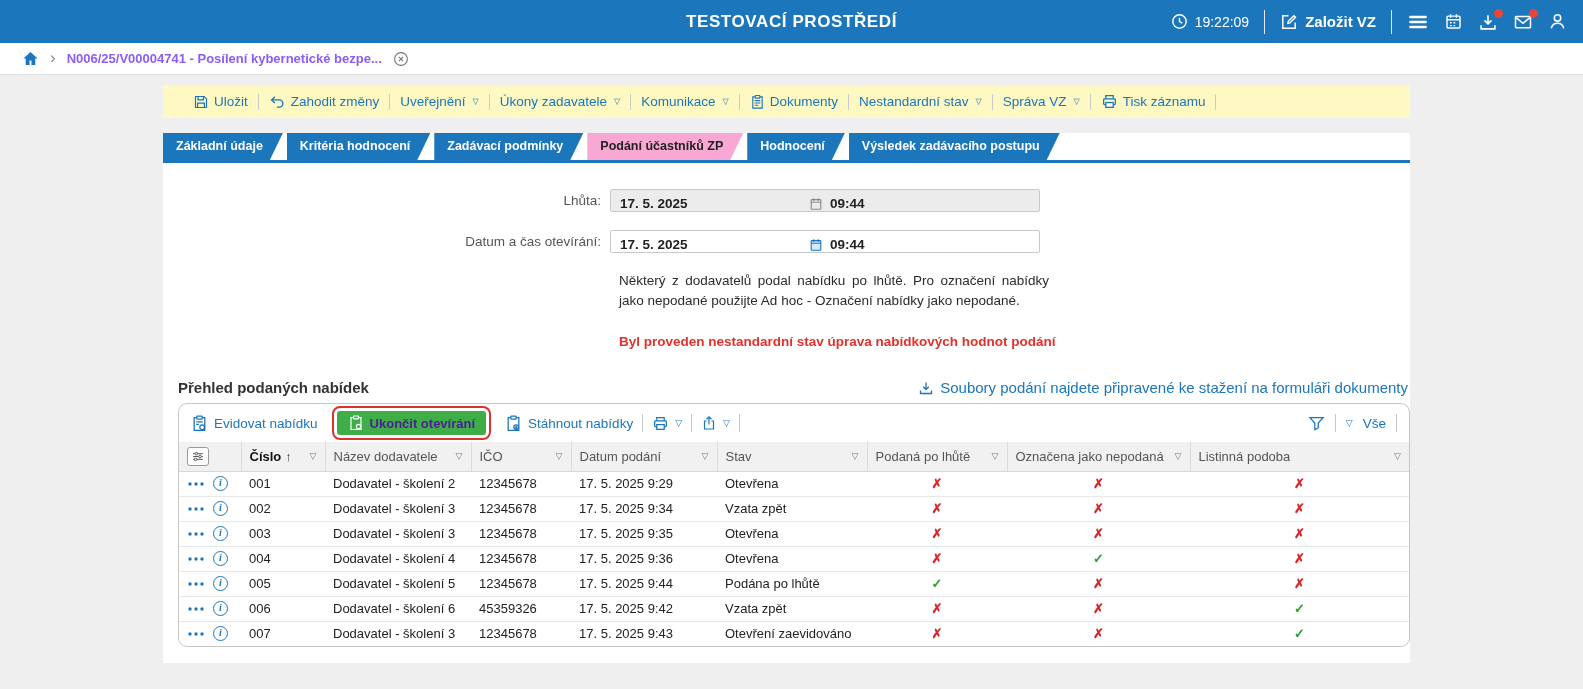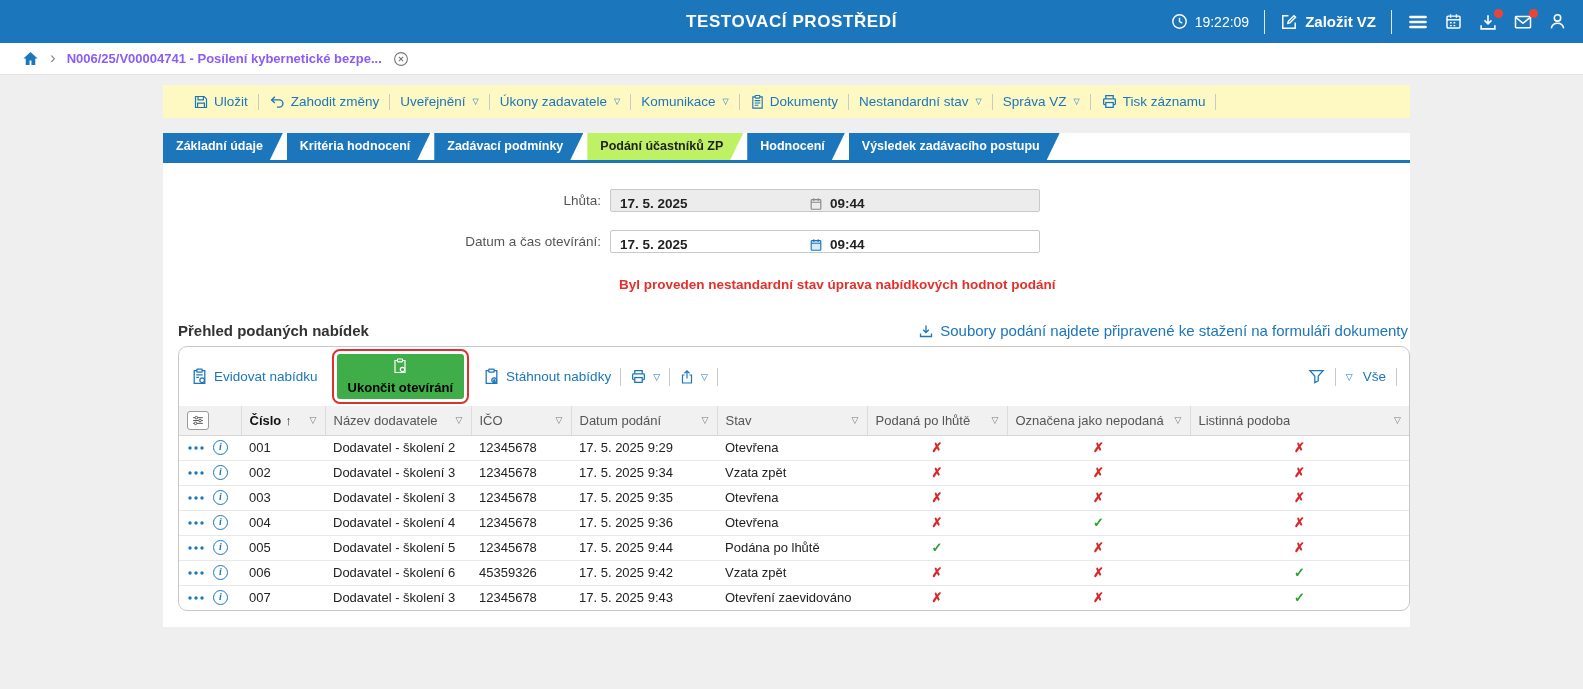--- a/index.html
+++ b/index.html
@@ -44,21 +44,21 @@
   .tb-sep { width:1px; height:16px; background:#c9c9c9; }
 
   
   .panel { margin:15px 0 0 163px; width:1247px; background:#fff; padding-bottom:16px; }
 
   .tabs { display:flex; list-style:none; }
   .tabs li { background:#1b76bc; color:#fff; font-size:12.5px; font-weight:bold;
     height:27px; line-height:27px; padding:0 20px 0 13px; margin-right:4px;
     clip-path:polygon(0 0, 100% 0, calc(100% - 13px) 100%, 0 100%);
     cursor:pointer; white-space:nowrap; }
-  .tabs li.active { background:#bef264; color:#222; }
+  .tabs li.active { background:#f9a8d4; color:#222; }
 
   .section-title { font-size:16px; font-weight:bold; color:#333; margin:5px 0 5px 15px; }
   .section-rule { height:3px; background:#1b76bc; }
 
   
   .form-area { margin-top:26px; }
   .field-row { display:flex; align-items:center; margin-bottom:18px; }
   .field-label { width:447px; text-align:right; padding-right:9px;
     color:#555; font-size:13.5px; }
   .field-box { width:430px; height:23px; border:1px solid #c9c9c9; border-radius:2px;
@@ -83,23 +83,23 @@
     font-size:15px; cursor:pointer; }
 
   .grid-box { margin-left:15px; width:1232px; border:1px solid #c7c7c7;
     border-radius:9px; background:#fff; overflow:hidden; }
   .grid-toolbar { display:flex; align-items:center; gap:9px; padding:7px 12px;
     min-height:38px; }
   .gt-link { display:flex; align-items:center; gap:6px; color:#1b76bc;
     font-size:13.5px; cursor:pointer; white-space:nowrap; }
   .gt-sep { width:1px; height:18px; background:#c9c9c9; }
   .green-btn { display:flex; align-items:center; gap:6px; background:#3fae49;
-    color:#000000; font-weight:bold; font-size:13px; padding:4px 11px;
+    color:#4c1d95; font-weight:bold; font-size:13px; padding:4px 11px;
     border:none; border-radius:3px; cursor:pointer;
-    outline:2px solid #e0302e; outline-offset:3px; margin:0 10px;flex-direction:column; }
+    outline:2px solid #e0302e; outline-offset:3px; margin:0 10px; }
   .gt-right { margin-left:auto; display:flex; align-items:center; gap:10px;
     color:#1b76bc; }
   .gt-caret { font-size:9px; }
   .gt-vse { font-size:13.5px; }
 
   table.grid { width:100%; border-collapse:collapse; font-size:13px; table-layout:fixed; }
   .grid th { background:#f1f1f1; height:29px; font-weight:normal; color:#555;
     text-align:left; padding:0 8px; border-left:1px solid #dcdcdc;
     border-bottom:1px solid #d7d7d7; }
   .grid th:first-child { border-left:none; }
@@ -309,20 +309,21 @@
         <span class="icn icn-cal">
           <svg width="14" height="14" viewBox="0 0 16 16" fill="none" stroke="currentColor" stroke-width="1.3">
             <rect x="2.5" y="3" width="11" height="11" rx="1" fill="#d8eafd"></rect>
               <path d="M2.5 6h11M5.5 1.5v3M10.5 1.5v3"></path>
           </svg>
         </span>
         <span class="f-time">09:44</span>
       </div>
     </div>
 
+    <p class="notice">Některý z dodavatelů podal nabídku po lhůtě. Pro označení nabídky jako nepodané použijte Ad hoc - Označení nabídky jako nepodané.</p>
     <p class="warning">Byl proveden nestandardní stav úprava nabídkových hodnot podání</p>
   </div>
 
   <div class="list-head">
     <h3 class="list-title">Přehled podaných nabídek</h3>
     <a class="dl-link">
       <span class="icn">
         <svg width="16" height="16" viewBox="0 0 16 16" fill="none" stroke="currentColor" stroke-width="1.3">
           <path d="M2.5 10.5v3h11v-3"></path>
             <path d="M8 2.5v6.5M5.2 6.7 8 9.5l2.8-2.8"></path>

